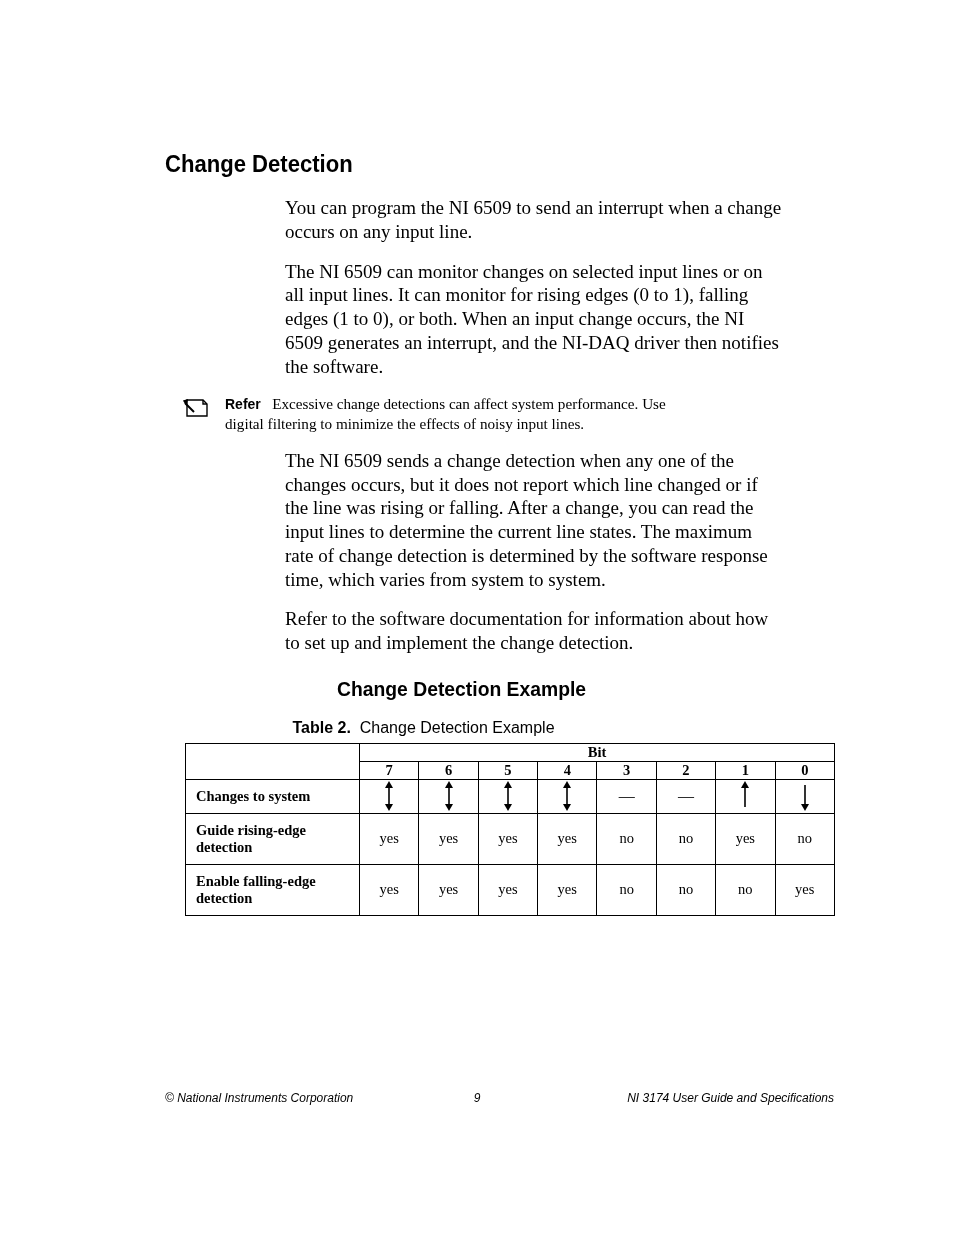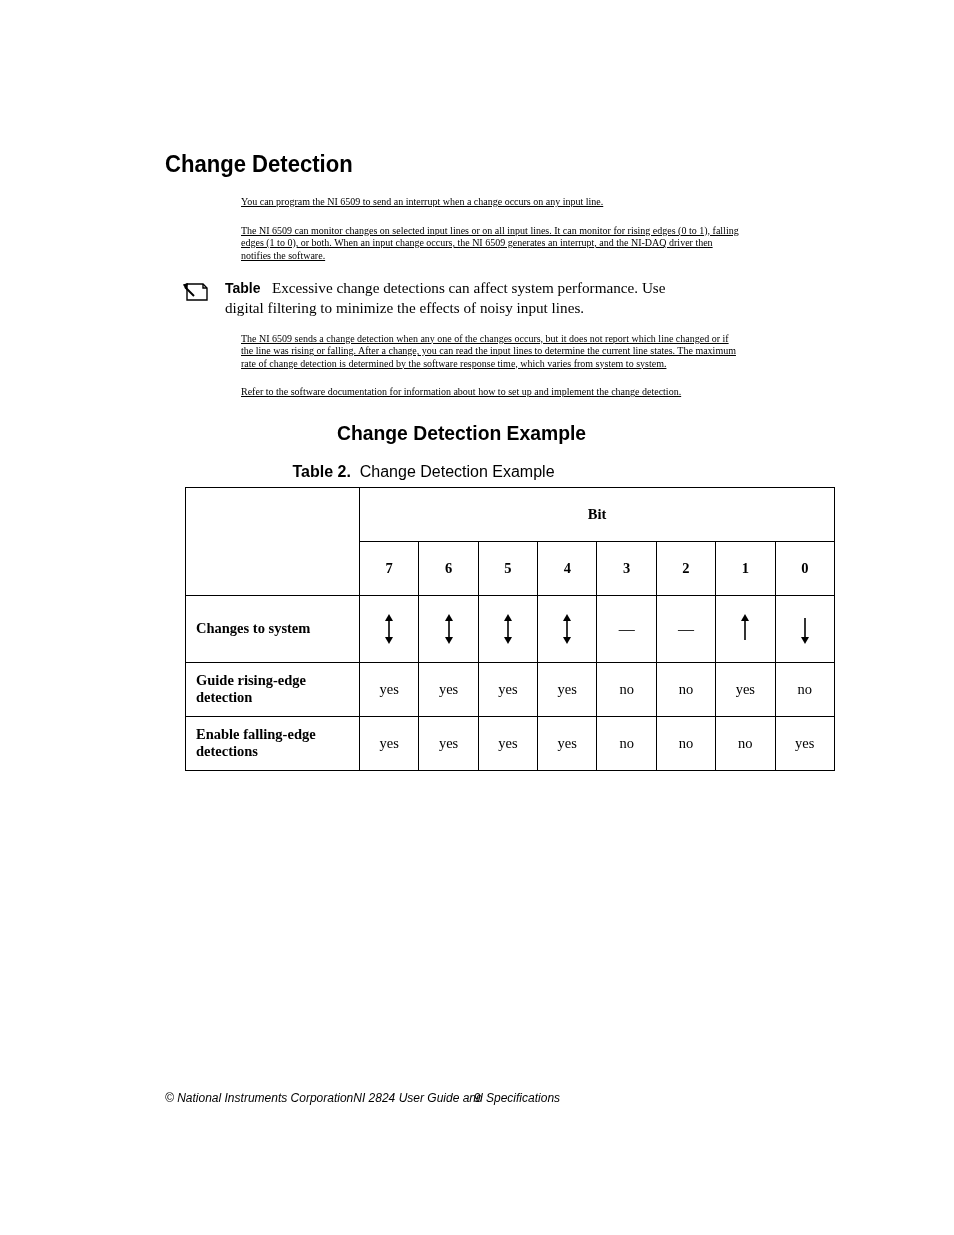--- a/index.html
+++ b/index.html
@@ -21,25 +21,24 @@
     font-family: Arial, Helvetica, sans-serif;
     font-weight: 700;
     font-stretch: condensed;
     font-size: 24px;
     letter-spacing: 0px;
     margin: 0 0 18px 0;
     transform: scaleX(0.92);
     transform-origin: left;
   }
   .body-col {
-    margin-left: 76px;
+    margin-left: 120px;
     width: 500px;
-    font-size: 10px;
+    font-size: 19px;
     line-height: 1.25;
-    text-decoration: underline;
   }
   .body-col p { margin: 0 0 16px 0; }
   .note-row {
     display: flex;
     align-items: flex-start;
     margin: 8px 0 16px 0;
   }
   .note-icon {
     width: 60px;
     flex: 0 0 60px;
@@ -73,40 +72,40 @@
   }
   .table-caption .bold { font-weight: 700; }
   table.cd {
     border-collapse: collapse;
     margin: 0 0 0 20px;
     width: 650px;
     font-size: 14.5px;
   }
   table.cd th, table.cd td {
     border: 1px solid #000;
-    padding: 18px 8px;
+    padding: 0 8px;
     text-align: center;
     vertical-align: middle;
   }
   table.cd th { font-weight: 700; }
   table.cd td.rowhead {
     text-align: left;
     font-weight: 700;
     width: 170px;
     padding: 8px 10px;
   }
   table.cd .bit-col { width: 58px; }
   .arrow-cell { font-size: 15px; line-height: 0; padding-top:10px; padding-bottom:10px; }
   .footer {
     position: absolute;
     bottom: 130px;
     left: 0;
     width: 954px;
     display: flex;
-    justify-content: flex-start;
+    justify-content: space-between;
     padding: 0 120px 0 165px;
     font-family: Arial, Helvetica, sans-serif;
     font-style: italic;
     font-size: 12px;
   }
   .footer .center {
     position: absolute;
     left: 0; width: 954px;
     text-align: center;
   }
@@ -128,21 +127,21 @@
       <svg width="28" height="24" viewBox="0 0 28 24">
         <g fill="none" stroke="#000" stroke-width="1.4">
           <path d="M4 4 L20 4 L24 8 L24 20 L4 20 Z"></path>
           <path d="M20 4 L20 8 L24 8"></path>
           <path d="M2 7 L11 16" stroke-width="2"></path>
           <path d="M1 5 L4 4 L3 8 Z" fill="#000"></path>
         </g>
       </svg>
     </div>
     <div class="note-text">
-      <span class="label">Table</span>&nbsp;&nbsp;&nbsp;<span>Excessive change detections can affect system performance. Use digital filtering to minimize the effects of noisy input lines.</span>
+      <span class="label">Refer</span>&nbsp;&nbsp;&nbsp;<span>Excessive change detections can affect system performance. Use digital filtering to minimize the effects of noisy input lines.</span>
     </div>
   </div>
 
   <div class="body-col">
     <p>The NI 6509 sends a change detection when any one of the changes occurs, but it does not report which line changed or if the line was rising or falling. After a change, you can read the input lines to determine the current line states. The maximum rate of change detection is determined by the software response time, which varies from system to system.</p>
     <p>Refer to the software documentation for information about how to set up and implement the change detection.</p>
   </div>
 
   <h2 class="subsection">Change Detection Example</h2>
 
@@ -207,32 +206,32 @@
           <td>yes</td>
           <td>yes</td>
           <td>yes</td>
           <td>yes</td>
           <td>no</td>
           <td>no</td>
           <td>yes</td>
           <td>no</td>
         </tr>
         <tr>
-          <td class="rowhead">Enable falling-edge detections</td>
+          <td class="rowhead">Enable falling-edge detection</td>
           <td>yes</td>
           <td>yes</td>
           <td>yes</td>
           <td>yes</td>
           <td>no</td>
           <td>no</td>
           <td>no</td>
           <td>yes</td>
         </tr>
       </tbody>
   </table>
 
   <div class="footer">
     <span>© National Instruments Corporation</span>
     <span class="center">9</span>
-    <span>NI 2824 User Guide and Specifications</span>
+    <span>NI 3174 User Guide and Specifications</span>
   </div>
 
 </div>
 
 </body></html>

